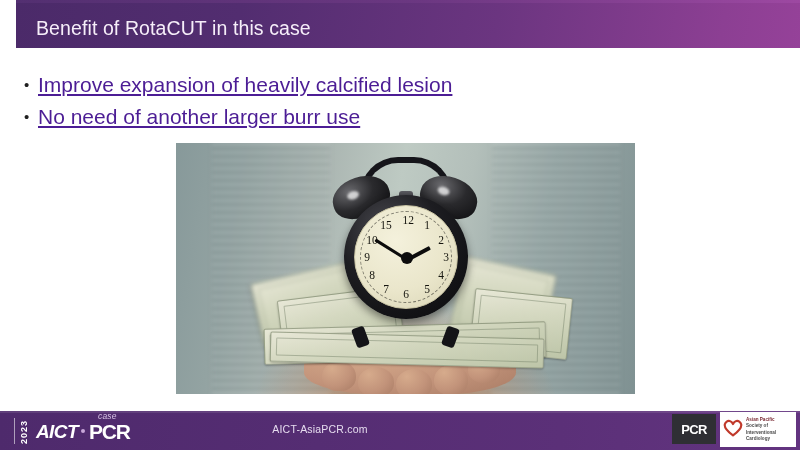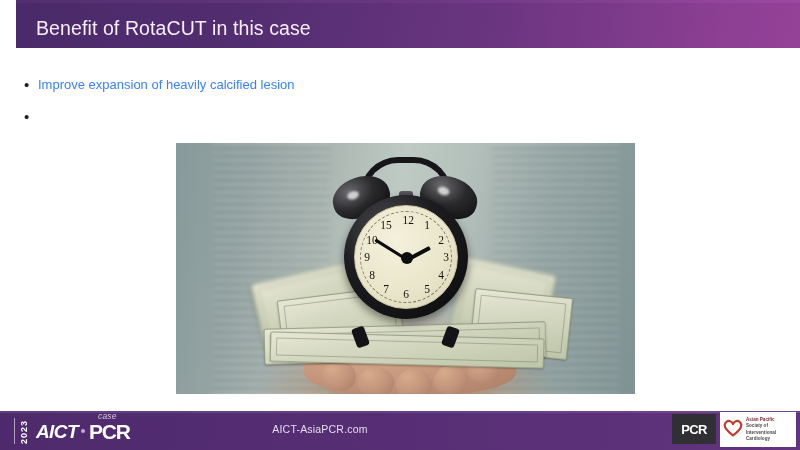--- a/index.html
+++ b/index.html
@@ -65,24 +65,25 @@
   }
   .bullet-dot {
     width: 14px;
     flex: 0 0 14px;
     color: #202020;
     font-size: 15px;
     line-height: 25px;
     text-align: left;
   }
   .bullet-label {
-    color: #3b82f6;
-    font-size: 13px;
+    color: #4c1d95;
+    font-size: 21px;
     line-height: 25px;
     white-space: nowrap;
+    text-decoration: underline;
   }
 
   
   .photo {
     position: absolute;
     left: 176px;
     top: 143px;
     width: 459px;
     height: 251px;
     overflow: hidden;
@@ -379,20 +380,21 @@
     <div class="title-text">Benefit of RotaCUT in this case</div>
   </div>
 
   <div class="bullets">
     <div class="bullet-row">
       <div class="bullet-dot">•</div>
       <div class="bullet-label">Improve expansion of heavily calcified lesion</div>
     </div>
     <div class="bullet-row">
       <div class="bullet-dot">•</div>
+      <div class="bullet-label">No need of another larger burr use</div>
     </div>
   </div>
 
   <div class="photo">
     <div class="photo-bg"></div>
     <div class="sweater left blur-soft"></div>
     <div class="sweater right blur-soft"></div>
 
     <div class="finger" style="left:128px; top:196px; width:212px; height:56px; border-radius:46% 46% 40% 40%;"></div>
     <div class="finger" style="left:146px; top:218px; width:34px; height:30px;"></div>

